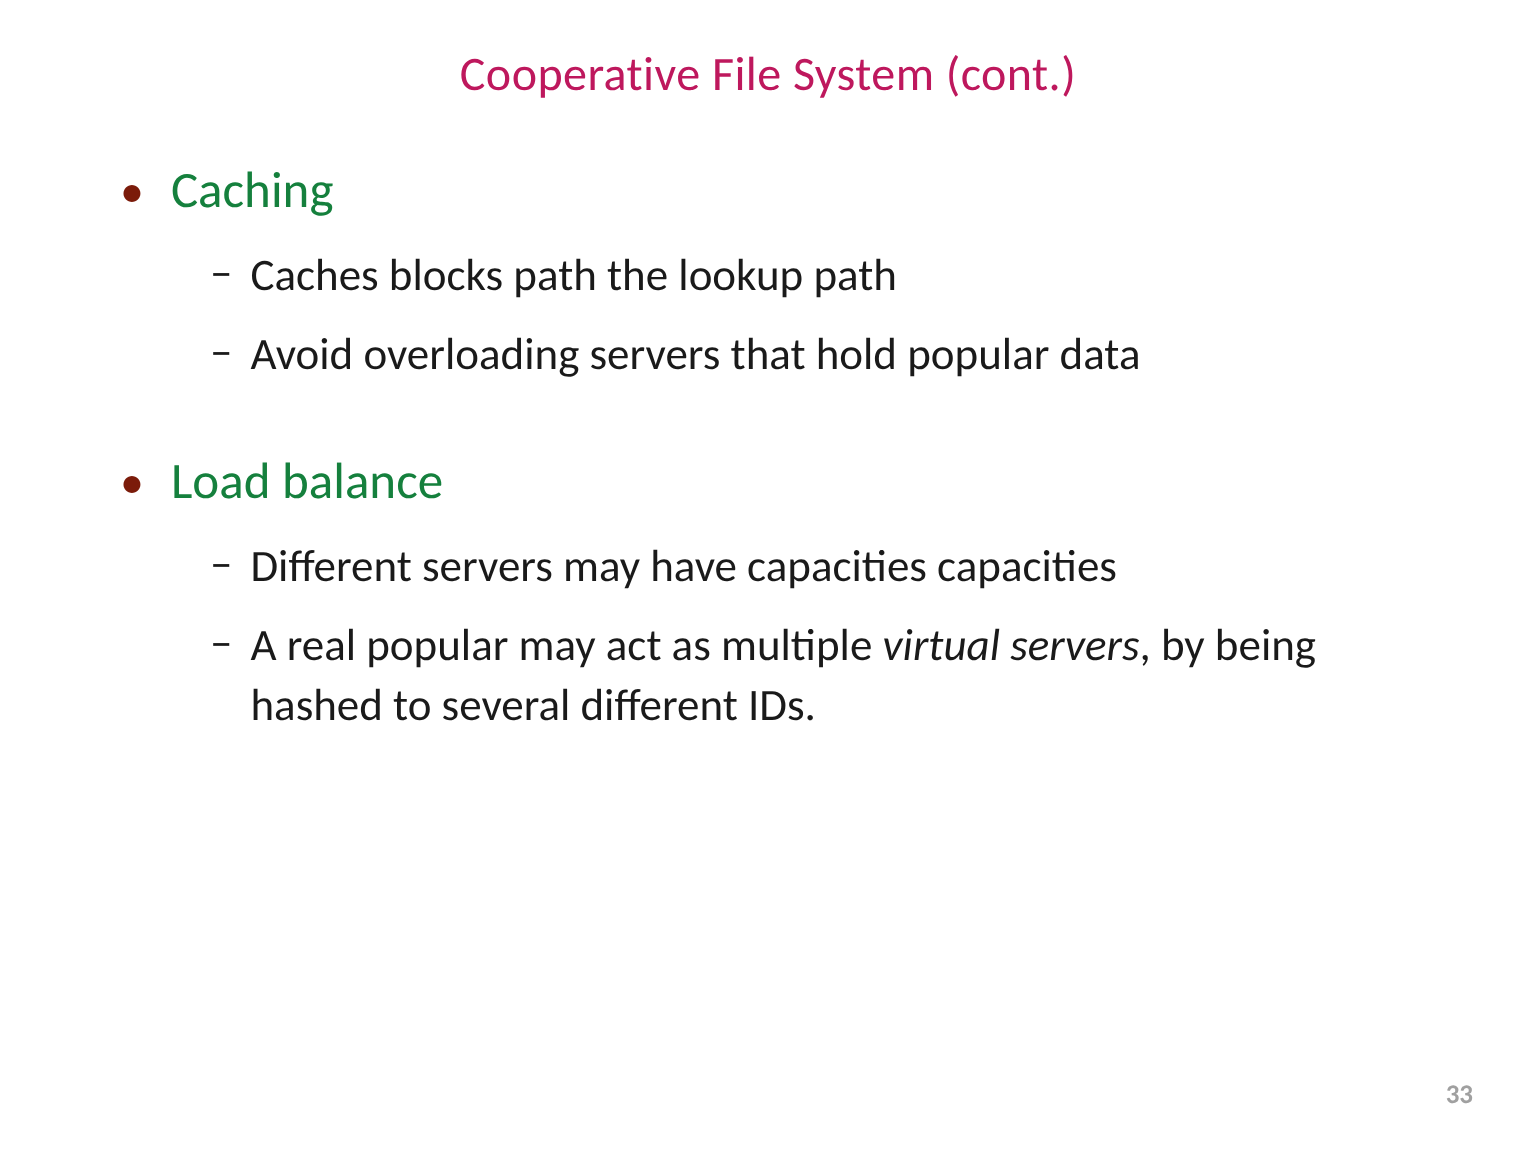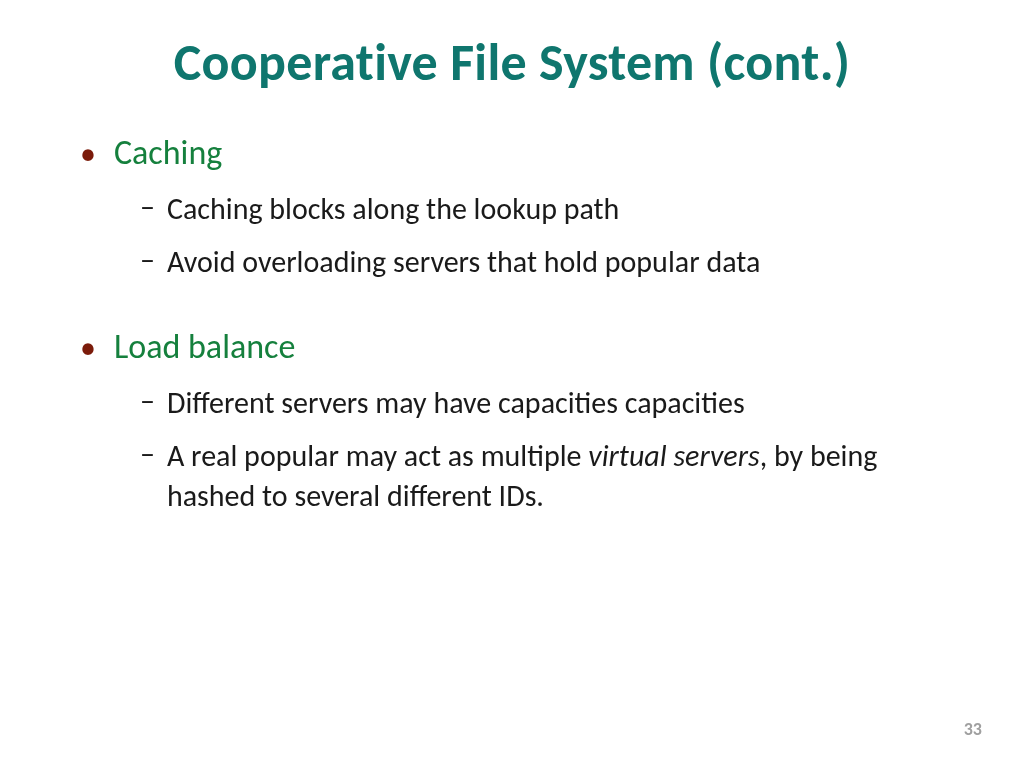--- a/index.html
+++ b/index.html
@@ -15,23 +15,23 @@
       position: relative;
       overflow: hidden;
     }
     .slide {
       width: 100%;
       height: 100%;
       padding: 30px 60px 40px 60px;
       position: relative;
     }
     .title {
-      color: #0f766e;
-      font-size: 52px;
-      font-weight: 700;
+      color: #be185d;
+      font-size: 32px;
+      font-weight: 400;
       text-align: center;
       margin-bottom: 38px;
       letter-spacing: 0.3px;
     }
     .content {
       padding-left: 20px;
     }
     .topic {
       margin-bottom: 44px;
     }
@@ -92,21 +92,21 @@
   <div class="content">
 
     <div class="topic">
       <div class="topic-header">
         <span class="bullet-l1">•</span>
         <span class="topic-title">Caching</span>
       </div>
       <div class="sub-list">
         <div class="sub-item">
           <span class="bullet-l2">–</span>
-          <span class="sub-text"><span>Caching blocks along the lookup path</span><span class="italic"></span><span></span></span>
+          <span class="sub-text"><span>Caches blocks path the lookup path</span><span class="italic"></span><span></span></span>
         </div>
         <div class="sub-item">
           <span class="bullet-l2">–</span>
           <span class="sub-text"><span>Avoid overloading servers that hold popular data</span><span class="italic"></span><span></span></span>
         </div>
       </div>
     </div>
 
     <div class="topic">
       <div class="topic-header">

